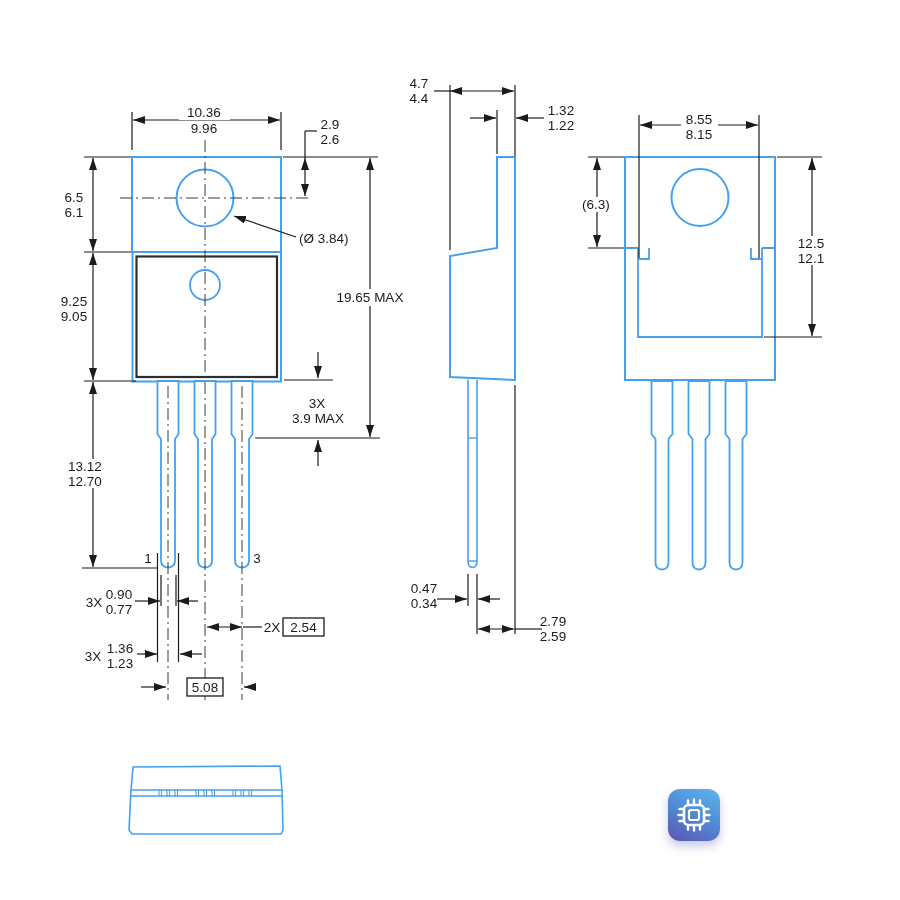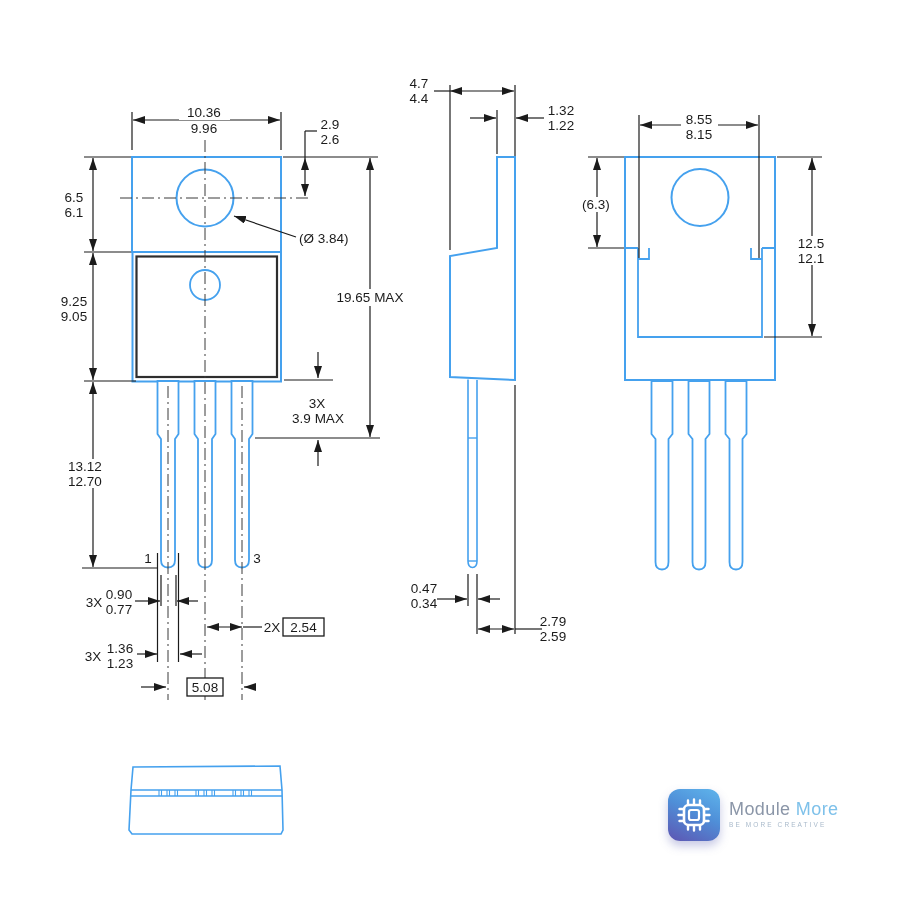--- a/index.html
+++ b/index.html
@@ -211,18 +211,14 @@
       <g stroke="#ffffff" fill="none" stroke-linecap="round">
         <rect x="10" y="10" width="20" height="20" rx="4.5" stroke-width="2.6"></rect>
         <rect x="15" y="15" width="10" height="10" rx="2" stroke-width="2.2"></rect>
         <path stroke-width="2.4" d="M14,5.5 V9 M20,4.5 V9 M26,5.5 V9
                                      M14,31 V34.5 M20,31 V35.5 M26,31 V34.5
                                      M5.5,14 H9 M4.5,20 H9 M5.5,26 H9
                                      M31,14 H34.5 M31,20 H35.5 M31,26 H34.5"></path>
       </g>
     </svg>
   </div>
-  <div class="logo-text">
-    <div class="brand"><span class="b1">Module</span> <span class="b2">More</span></div>
-    <div class="tagline">BE MORE CREATIVE</div>
-  </div>
 </div>
 </div>
 
 </body></html>

